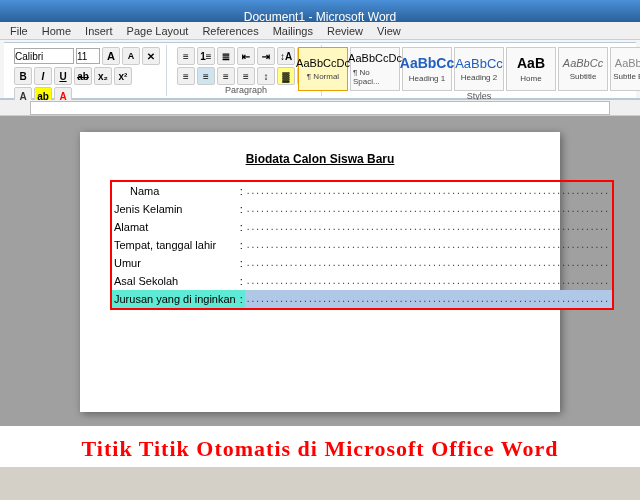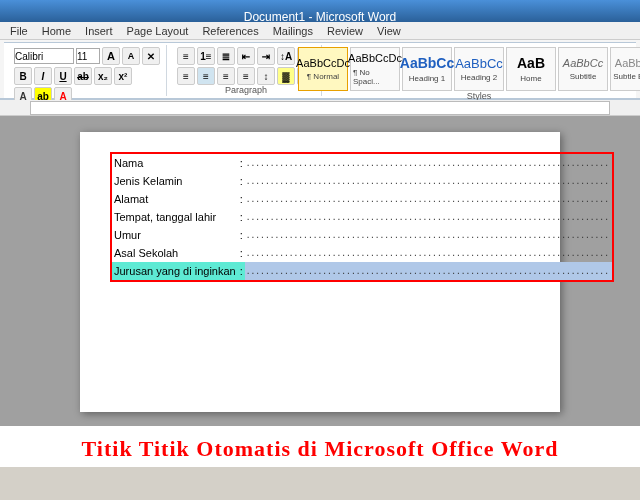--- a/index.html
+++ b/index.html
@@ -348,30 +348,31 @@
     </div>
   </div>
 </div>
 
 <div id="ruler">
   <div class="ruler-inner"></div>
 </div>
 
 <div id="doc-area">
   <div id="page">
+    <div class="page-title">Biodata Calon Siswa Baru</div>
 
     <table class="form-table">
       <tbody>
 
         <tr>
           <td class="label-col" colspan="3" style="padding:0;">
             <table style="width:100%;border-collapse:collapse;border:2px solid red;">
               <tbody>
                   <tr>
-                <td class="label-col" style="font-size:11px;padding:3px 2px;">Nama</td>
+                <td class="label-col" style="font-size:11px;padding:3px 18px;">Nama</td>
                 <td class="colon-col">:</td>
                 <td class="dots-col" style="font-size:10px;letter-spacing:2px;">............................................................................</td>
               </tr>
               <tr>
                 <td class="label-col" style="font-size:11px;padding:3px 2px;">Jenis Kelamin</td>
                 <td class="colon-col">:</td>
                 <td class="dots-col" style="font-size:10px;letter-spacing:2px;">............................................................................</td>
               </tr>
               <tr>
                 <td class="label-col" style="font-size:11px;padding:3px 2px;">Alamat</td>

